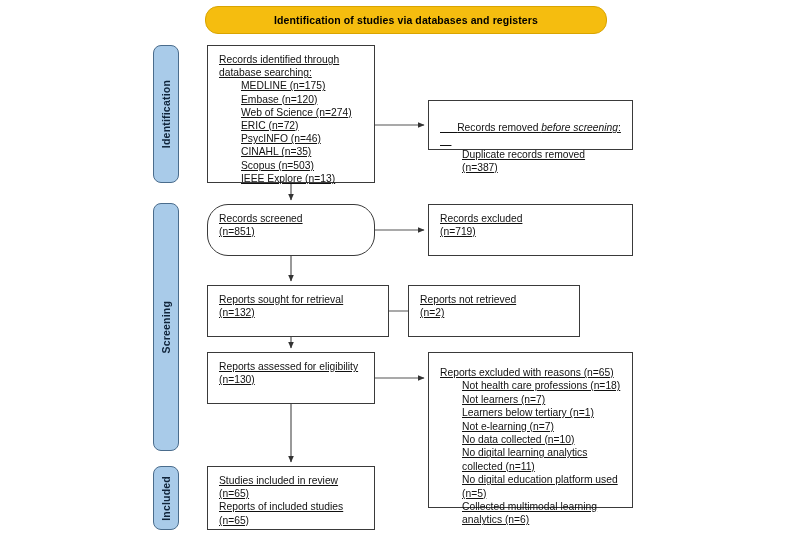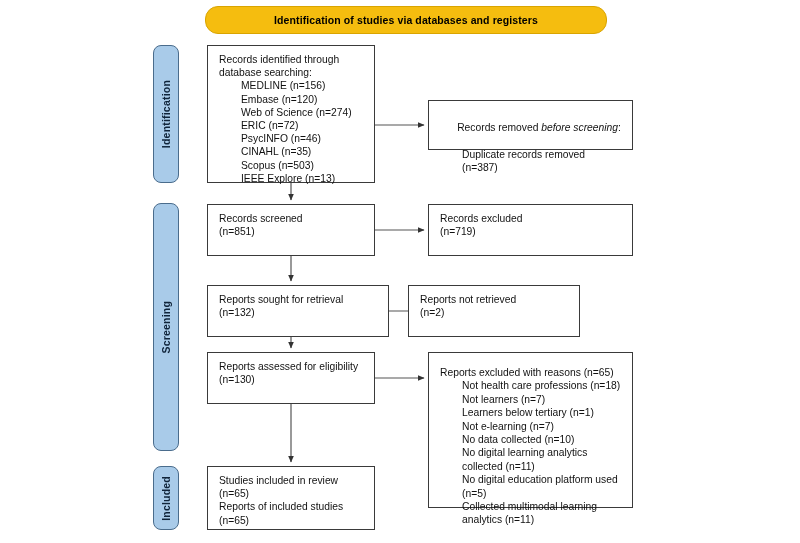--- a/index.html
+++ b/index.html
@@ -70,28 +70,29 @@
   
   .box {
     position: absolute;
     border: 1.4px solid #3a3a3a;
     background: #ffffff;
     box-sizing: border-box;
     padding: 7px 9px 6px 11px;
     font-size: 10.3px;
     line-height: 13.2px;
     color: #111;
+    text-decoration: underline;
   }
   .box .line { white-space: pre; }
   .box .indent { padding-left: 22px; }
   .box .ital { font-style: italic; }
 
   
   .b-records-identified { left: 207px; top: 45px;  width: 168px; height: 138px; }
-  .b-records-screened   { left: 207px; top: 204px; width: 168px; height: 52px;  }
+  .b-records-screened   { left: 207px; top: 204px; width: 168px; height: 52px; border-radius: 21px;  }
   .b-reports-sought     { left: 207px; top: 285px; width: 182px; height: 52px;  }
   .b-reports-assessed   { left: 207px; top: 352px; width: 168px; height: 52px;  }
   .b-studies-included   { left: 207px; top: 466px; width: 168px; height: 64px;  }
 
   
   .b-records-removed    { left: 428px; top: 100px; width: 205px; height: 50px;  }
   .b-records-excluded   { left: 428px; top: 204px; width: 205px; height: 52px;  }
   .b-reports-notretr    { left: 408px; top: 285px; width: 172px; height: 52px;  }
   .b-reports-excluded   { left: 428px; top: 352px; width: 205px; height: 156px; padding-top: 13px; }
   .b-reports-excluded .line { line-height: 13.4px; }
@@ -145,21 +146,21 @@
 
       <line x1="375" y1="378" x2="424" y2="378"></line>
 
       <line x1="291" y1="404" x2="291" y2="462"></line>
     </g>
   </svg>
 
   <div class="box b-records-identified">
     <div class="line">Records identified through</div>
     <div class="line">database searching:</div>
-    <div class="line indent">MEDLINE (n=156)</div>
+    <div class="line indent">MEDLINE (n=175)</div>
     <div class="line indent">Embase (n=120)</div>
     <div class="line indent">Web of Science (n=274)</div>
     <div class="line indent">ERIC (n=72)</div>
     <div class="line indent">PsycINFO (n=46)</div>
     <div class="line indent">CINAHL (n=35)</div>
     <div class="line indent">Scopus (n=503)</div>
     <div class="line indent">IEEE Explore (n=13)</div>
   </div>
 
   <div class="box b-records-removed">
@@ -200,21 +201,21 @@
     <div class="line indent">Not health care professions (n=18)</div>
     <div class="line indent">Not learners (n=7)</div>
     <div class="line indent">Learners below tertiary (n=1)</div>
     <div class="line indent">Not e-learning (n=7)</div>
     <div class="line indent">No data collected (n=10)</div>
     <div class="line indent">No digital learning analytics</div>
     <div class="line indent">collected (n=11)</div>
     <div class="line indent">No digital education platform used</div>
     <div class="line indent">(n=5)</div>
     <div class="line indent">Collected multimodal learning</div>
-    <div class="line indent">analytics (n=11)</div>
+    <div class="line indent">analytics (n=6)</div>
   </div>
 
   <div class="box b-studies-included">
     <div class="line">Studies included in review</div>
     <div class="line">(n=65)</div>
     <div class="line">Reports of included studies</div>
     <div class="line">(n=65)</div>
   </div>
 
 </div>

